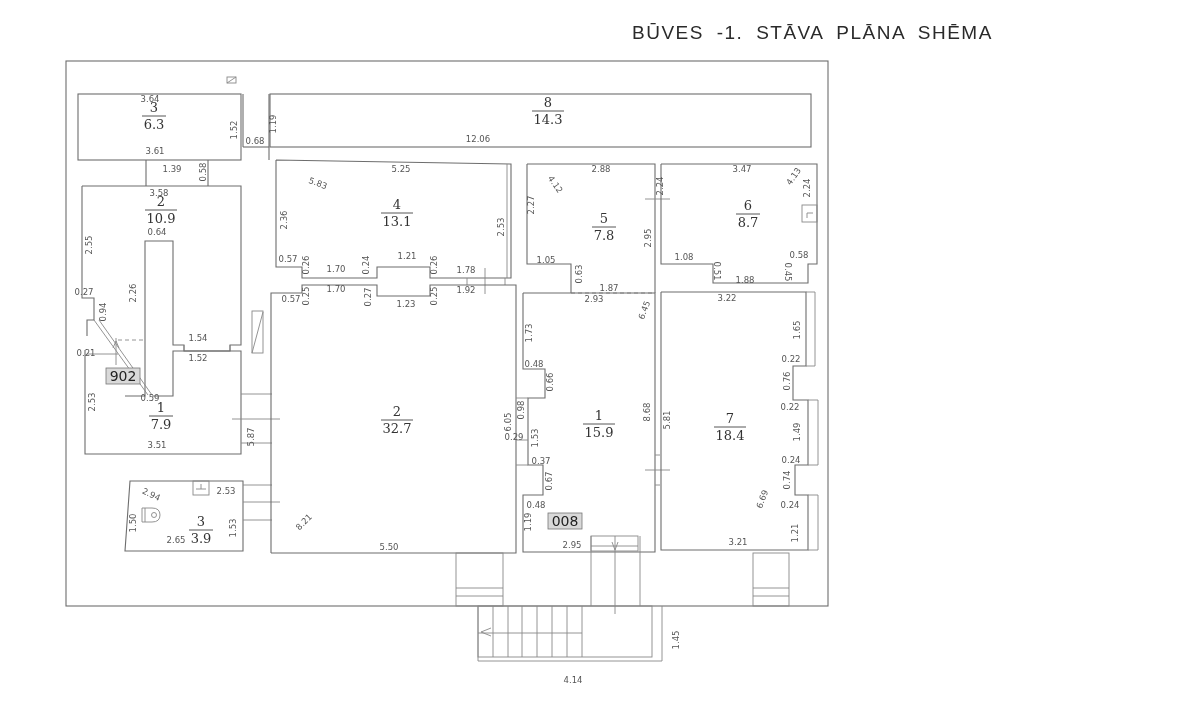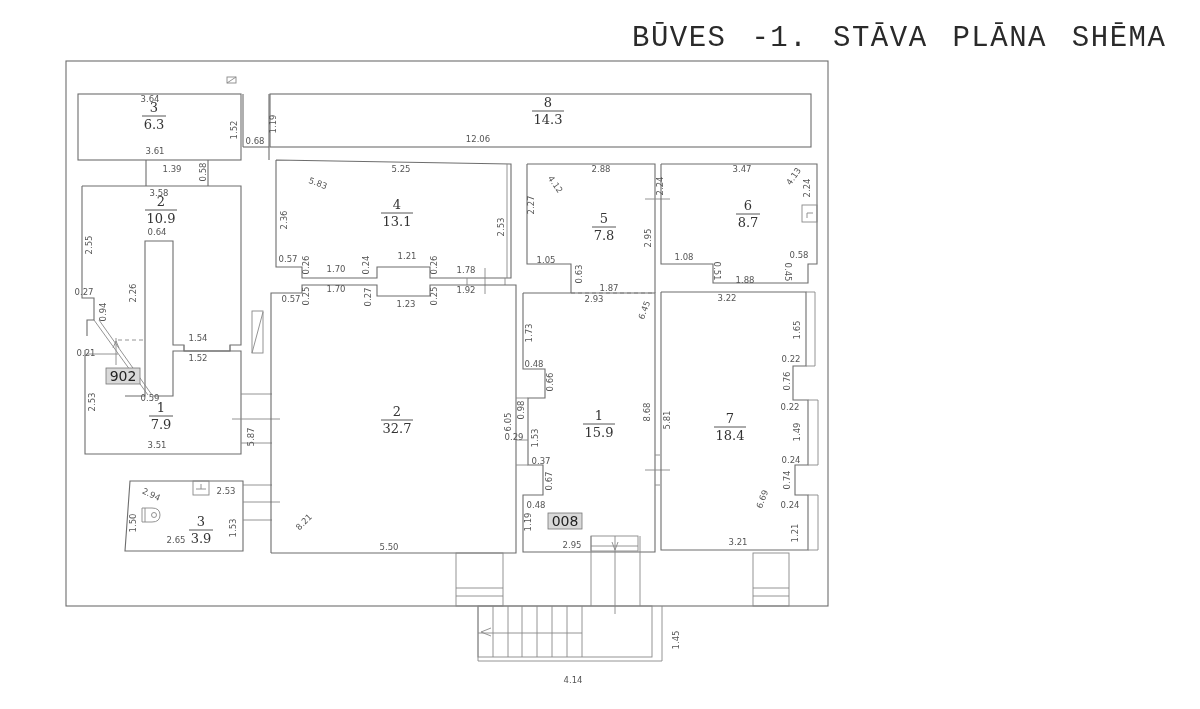--- a/index.html
+++ b/index.html
@@ -1,20 +1,20 @@
 <!DOCTYPE html>
 <html><head>
   <meta charset="utf-8">
   <style>
     html, body { margin: 0; padding: 0; background: #ffffff; }
     body { width: 1200px; height: 709px; position: relative; overflow: hidden; }
     .title {
       position: absolute; left: 632px; top: 22px;
-      font-family: Liberation Mono, monospace;
-      font-size: 29px; color: #2a2a2a; letter-spacing: 1.5px; word-spacing: 6px;
+      font-family: Liberation Sans, sans-serif;
+      font-size: 19px; color: #2a2a2a; letter-spacing: 1.5px; word-spacing: 6px;
       white-space: nowrap;
     }
     svg { position: absolute; left: 0; top: 0; }
     .wall { fill: none; stroke: #6d6d6d; stroke-width: 1.1; }
     .thin { fill: none; stroke: #888; stroke-width: 0.9; }
     .dash { fill: none; stroke: #888; stroke-width: 0.9; stroke-dasharray: 4 3; }
     .dim { font-family: "DejaVu Sans", "Liberation Sans", sans-serif; font-size: 8.5px; fill: #555; }
     .rnum { font-family: "DejaVu Serif", "Liberation Serif", serif; font-size: 13px; fill: #333; }
     .rarea { font-family: "DejaVu Serif", "Liberation Serif", serif; font-size: 13px; fill: #333; }
     .code { font-family: "DejaVu Sans", "Liberation Sans", sans-serif; font-size: 14px; fill: #222; }

